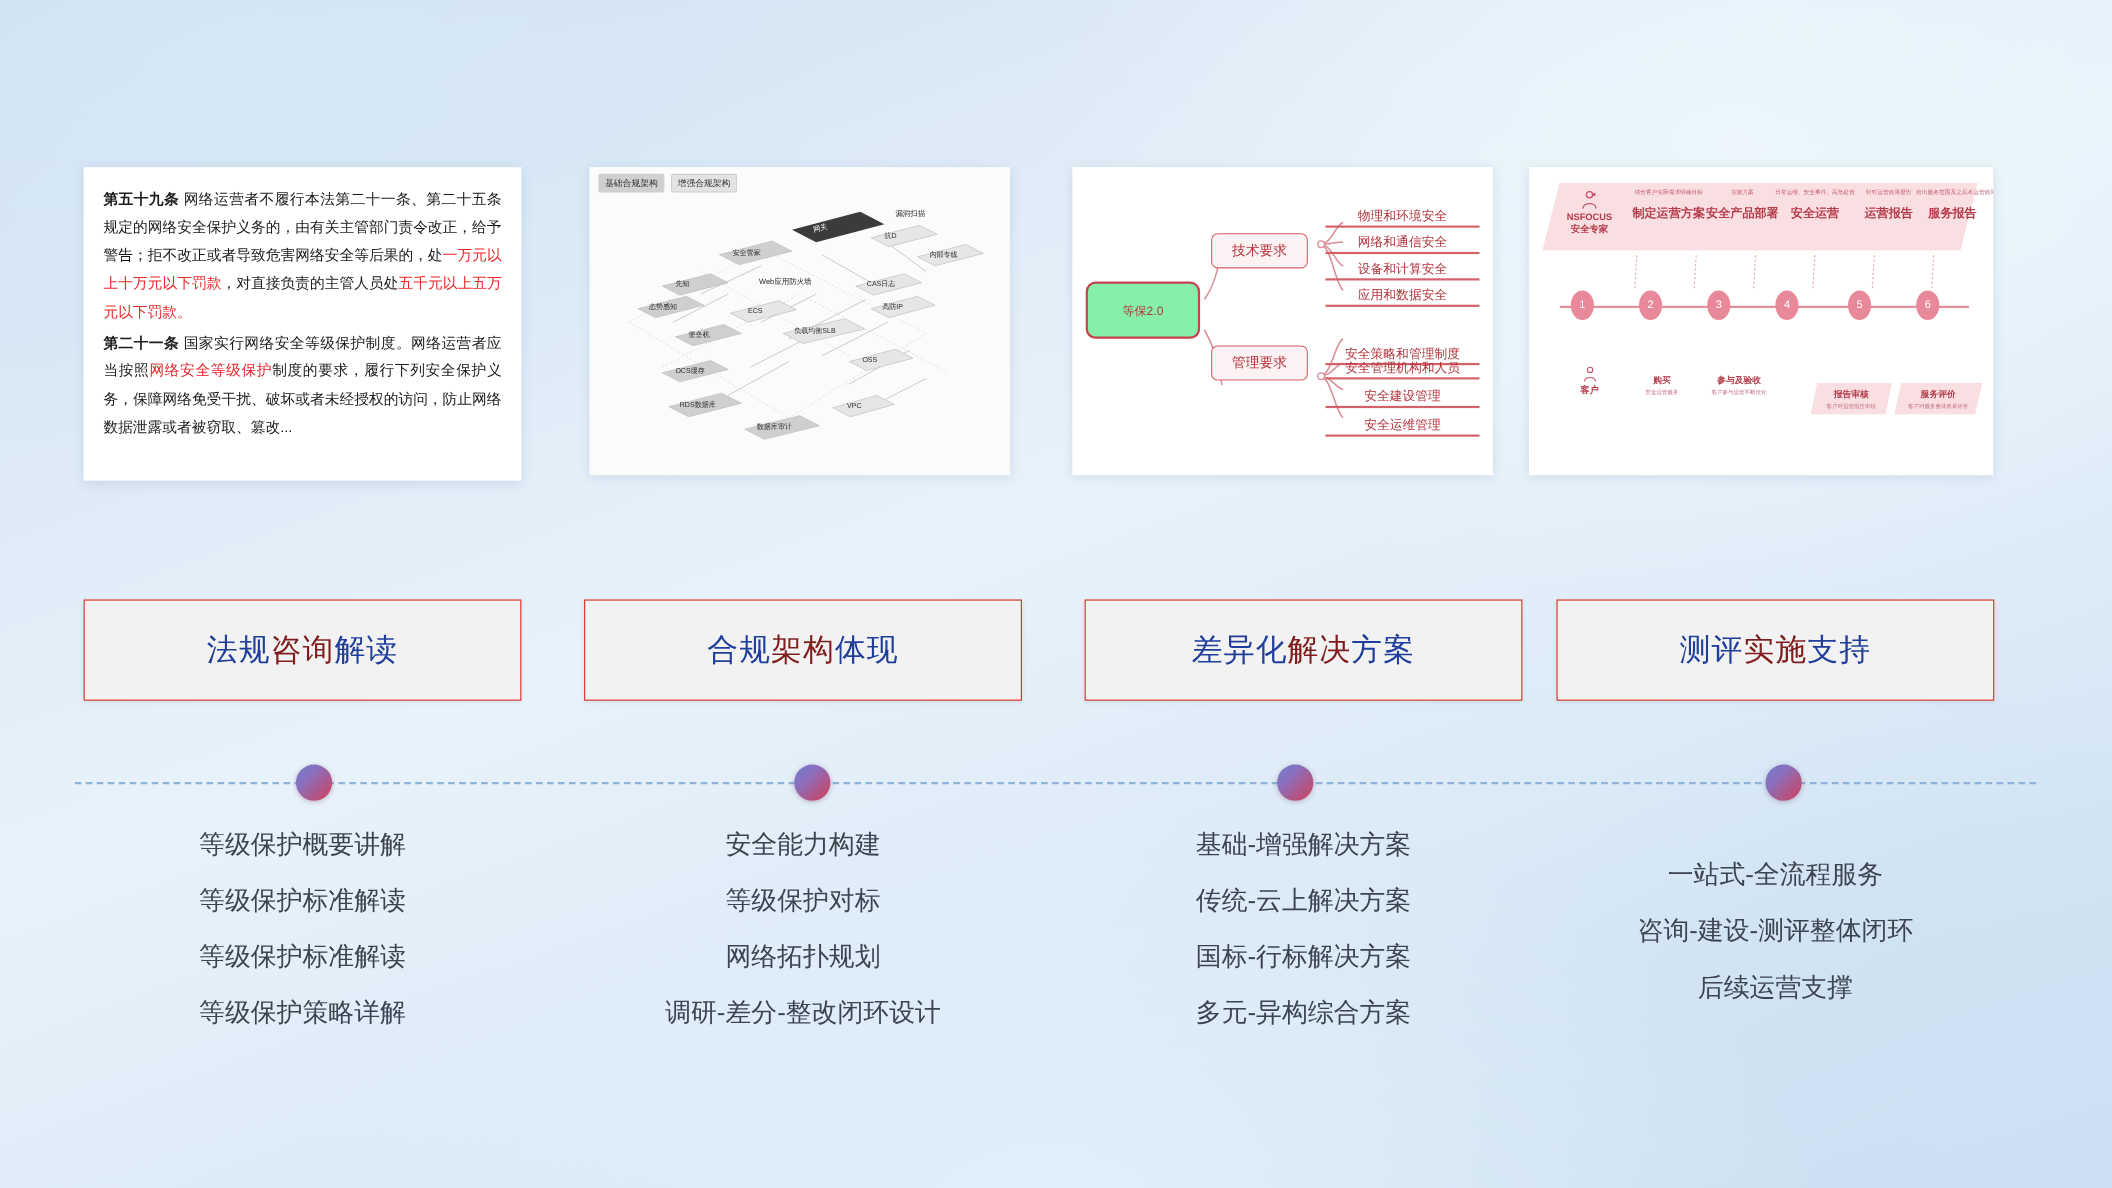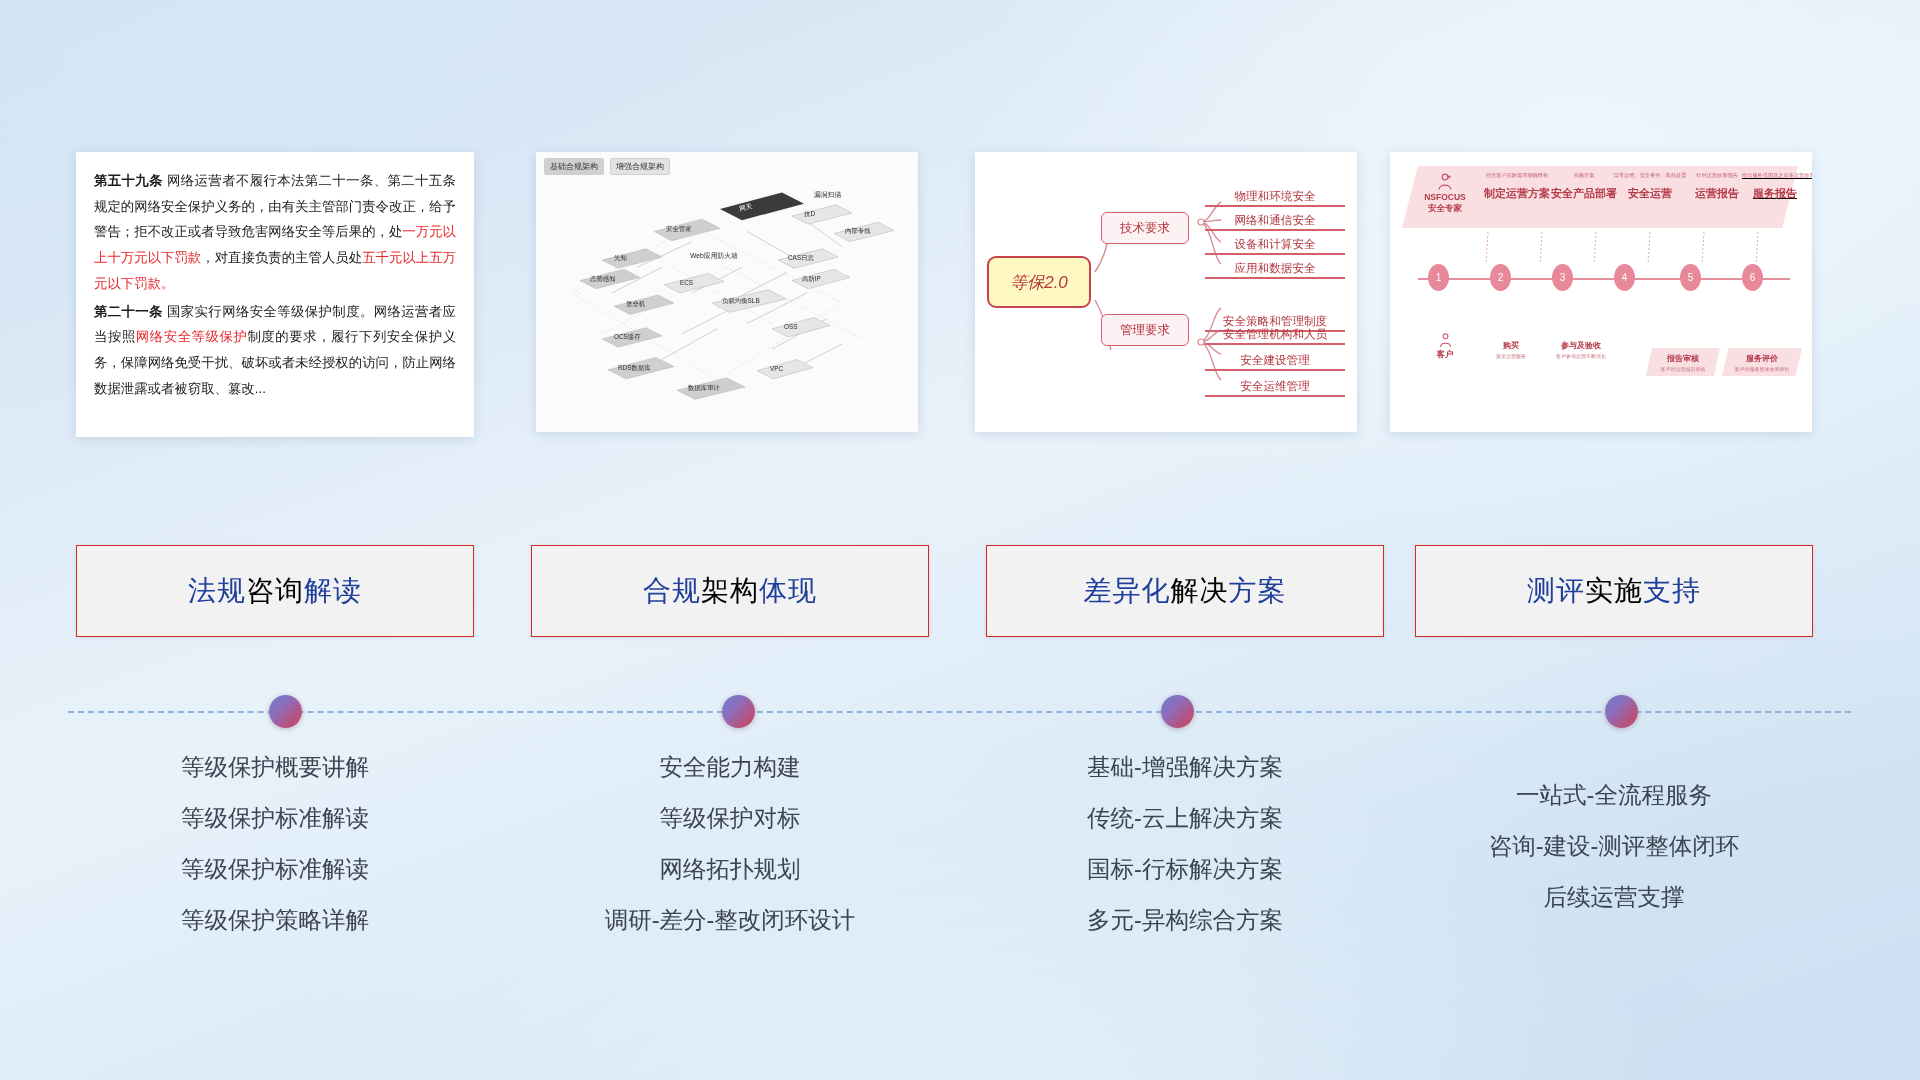--- a/index.html
+++ b/index.html
@@ -50,23 +50,23 @@
   .arch-canvas { position: absolute; inset: 18px 6px 6px 6px; }
   .arch-canvas svg { width: 100%; height: 100%; display: block; }
   .node-lbl { font-size: 6.4px; fill: #2b2b2b; font-family: "Liberation Sans", sans-serif; }
   .node-lbl-w { font-size: 6.4px; fill: #ffffff; font-family: "Liberation Sans", sans-serif; }
 
   
   .mind { position: relative; width: 100%; height: 100%; background: #fff; padding: 10px; }
   .mind svg { width: 100%; height: 100%; }
   .mm-center {
     position: absolute; left: 12px; top: 104px; width: 104px; height: 52px;
-    border: 2.5px solid #c8424a; border-radius: 9px; background: #fef9c3;
+    border: 2.5px solid #c8424a; border-radius: 9px; background: #86efac;
     display: flex; align-items: center; justify-content: center;
-    font-size: 17px; color: #b5343c; font-weight: 500; font-style: italic;
+    font-size: 11px; color: #b5343c; font-weight: 500;
   }
   .mm-branch {
     position: absolute; width: 88px; height: 32px;
     border: 1.6px solid #d4606a; border-radius: 6px; background: #fdf2f3;
     display: flex; align-items: center; justify-content: center;
     font-size: 12.5px; color: #b5343c;
   }
   .mm-branch.tech { left: 126px; top: 60px; }
   .mm-branch.mgmt { left: 126px; top: 162px; }
   .mm-leaf {
@@ -102,21 +102,21 @@
 
   
   .heads { position: absolute; left: 0; top: 545px; width: 1920px; height: 92px; }
   .head-box {
     position: absolute; top: 0; height: 92px; background: #f2f2f2;
     border: 1.5px solid #d9281e; display: flex; align-items: center; justify-content: center;
     box-shadow: 0 1px 4px rgba(80,110,150,0.14);
   }
   .head-box .t { font-size: 28px; letter-spacing: 1px; }
   .hb-blue { color: #1f3f9b; }
-  .hb-red { color: #000000; text-align: right; }
+  .hb-red { color: #7f1d1d; text-align: right; }
   .head-1 { left: 76px;   width: 398px; }
   .head-2 { left: 531px;  width: 398px; }
   .head-3 { left: 986px;  width: 398px; }
   .head-4 { left: 1415px; width: 398px; }
 
   
   .timeline { position: absolute; left: 68px; top: 692px; width: 1783px; height: 40px; }
   .tl-line {
     position: absolute; left: 0; top: 19px; width: 100%; height: 0;
     border-top: 2px dashed #8fb2d8;
@@ -317,21 +317,21 @@
           <div class="ns-name">安全产品部署</div>
         </div>
         <div class="ns-step" style="left:222px;width:76px;">
           <div class="ns-sub">日常运维、安全事件、高危处置</div>
           <div class="ns-name">安全运营</div>
         </div>
         <div class="ns-step" style="left:296px;width:62px;">
           <div class="ns-sub">针对运营效果报告</div>
           <div class="ns-name">运营报告</div>
         </div>
-        <div class="ns-step" style="left:352px;width:66px;text-decoration:underline;">
+        <div class="ns-step" style="left:352px;width:66px;">
           <div class="ns-sub">给出服务范围及之后本运营效果</div>
           <div class="ns-name">服务报告</div>
         </div>
 
         <svg style="position:absolute;left:0;top:0;width:100%;height:100%;pointer-events:none;" viewBox="0 0 422 280" preserveAspectRatio="none">
           <g stroke="#e7a6b1" stroke-width="1" stroke-dasharray="2 2" fill="none">
             <path d="M98 80 L96 112"></path>
               <path d="M152 80 L150 112"></path>
               <path d="M206 80 L204 112"></path>
             <path d="M260 80 L258 112"></path>

